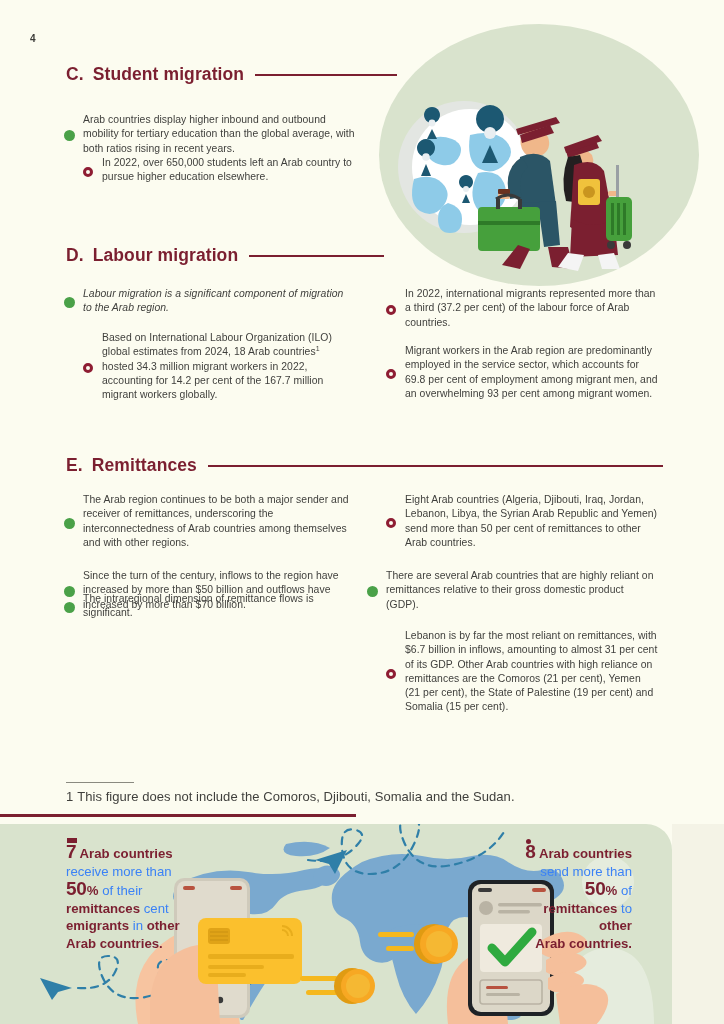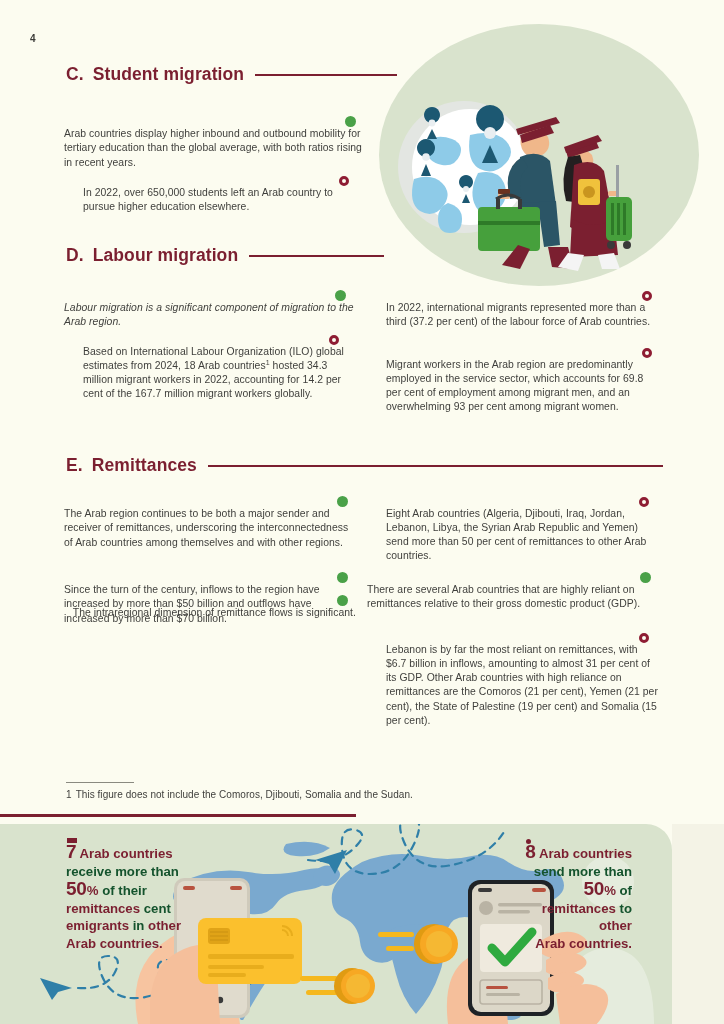--- a/index.html
+++ b/index.html
@@ -35,21 +35,21 @@
     letter-spacing:.1px;
     white-space:nowrap;
   }
   .sec-head .letter{margin-right:9px;}
   .sec-head .rule{
     height:2px;background:#7b1f30;margin-left:11px;display:block;
   }
 
   
   .bullet-row{
-    position:absolute;display:flex;align-items:flex-end;flex-direction:column;
+    position:absolute;display:flex;align-items:center;
   }
   .dot-green{
     flex:0 0 auto;width:11px;height:11px;border-radius:50%;
     background:#4aa148;margin-top:3px;margin-right:8px;
   }
   .ring-red{
     flex:0 0 auto;width:10px;height:10px;border-radius:50%;
     border:3px solid #8e1d33;box-sizing:border-box;
     margin-top:3.5px;margin-right:9px;
   }
@@ -58,21 +58,21 @@
     letter-spacing:.05px;
   }
   .btxt sup{font-size:7px;vertical-align:super;line-height:0;}
 
   
   .fn-rule{
     position:absolute;left:66px;top:782px;width:68px;height:1px;background:#8a8a80;
   }
   .footnote{
     position:absolute;left:66px;top:789px;
-    font-size:10px;color:#3f3f3c;letter-spacing:.05px;
+    font-size:13px;color:#3f3f3c;letter-spacing:.05px;
     white-space:nowrap;
   }
   .footnote .fn-num{margin-right:4px;}
 
   
   .band-rule{
     position:absolute;left:0;top:814px;width:356px;height:3px;background:#7b1f30;
   }
   .banner{
     position:absolute;left:0;top:824px;width:724px;height:200px;overflow:hidden;
@@ -83,21 +83,21 @@
   }
   .banner-right-strip{
     position:absolute;left:672px;top:0;width:52px;height:200px;background:#f4f3e6;
   }
 
   .stat{
     position:absolute;color:#7b1f30;font-size:13.2px;line-height:17.5px;
     font-weight:bold;
   }
   .stat .big{font-size:19px;font-weight:bold;letter-spacing:-.2px;}
-  .stat .lt{color:#14532d;font-weight:bold;}
+  .stat .lt{color:#3b82f6;font-weight:normal;}
   .stat-left{left:66px;top:843px;text-align:left;}
   .stat-right{right:92px;top:843px;text-align:right;}
 
   
   .hero-stat{
     position:absolute;left:530px;top:56px;width:190px;
     color:#7b1f30;font-size:12.6px;line-height:17px;font-weight:bold;
   }
   .hero-stat .lt{color:#5d5d58;font-weight:normal;}
   .hero-stat .big{font-size:19px;letter-spacing:-.3px;}
@@ -192,21 +192,21 @@
     <span class="letter">C.</span>
     <span>Student migration</span>
     <span class="rule" style="width:142px;"></span>
   </div>
 
   <div class="bullet-row" style="left:64px;top:113px;width:300px;">
     <span class="dot-green"></span>
     <span class="btxt">Arab countries display higher inbound and outbound mobility for tertiary education than the global average, with both ratios rising in recent years.</span>
   </div>
 
-  <div class="bullet-row" style="left:83px;top:172px;width:275px;">
+  <div class="bullet-row" style="left:83px;top:156px;width:275px;">
     <span class="ring-red"></span>
     <span class="btxt">In 2022, over 650,000 students left an Arab country to pursue higher education elsewhere.</span>
   </div>
 
   <div class="sec-head" style="left:66px;top:245px;">
     <span class="letter">D.</span>
     <span>Labour migration</span>
     <span class="rule" style="width:135px;"></span>
   </div>
 

